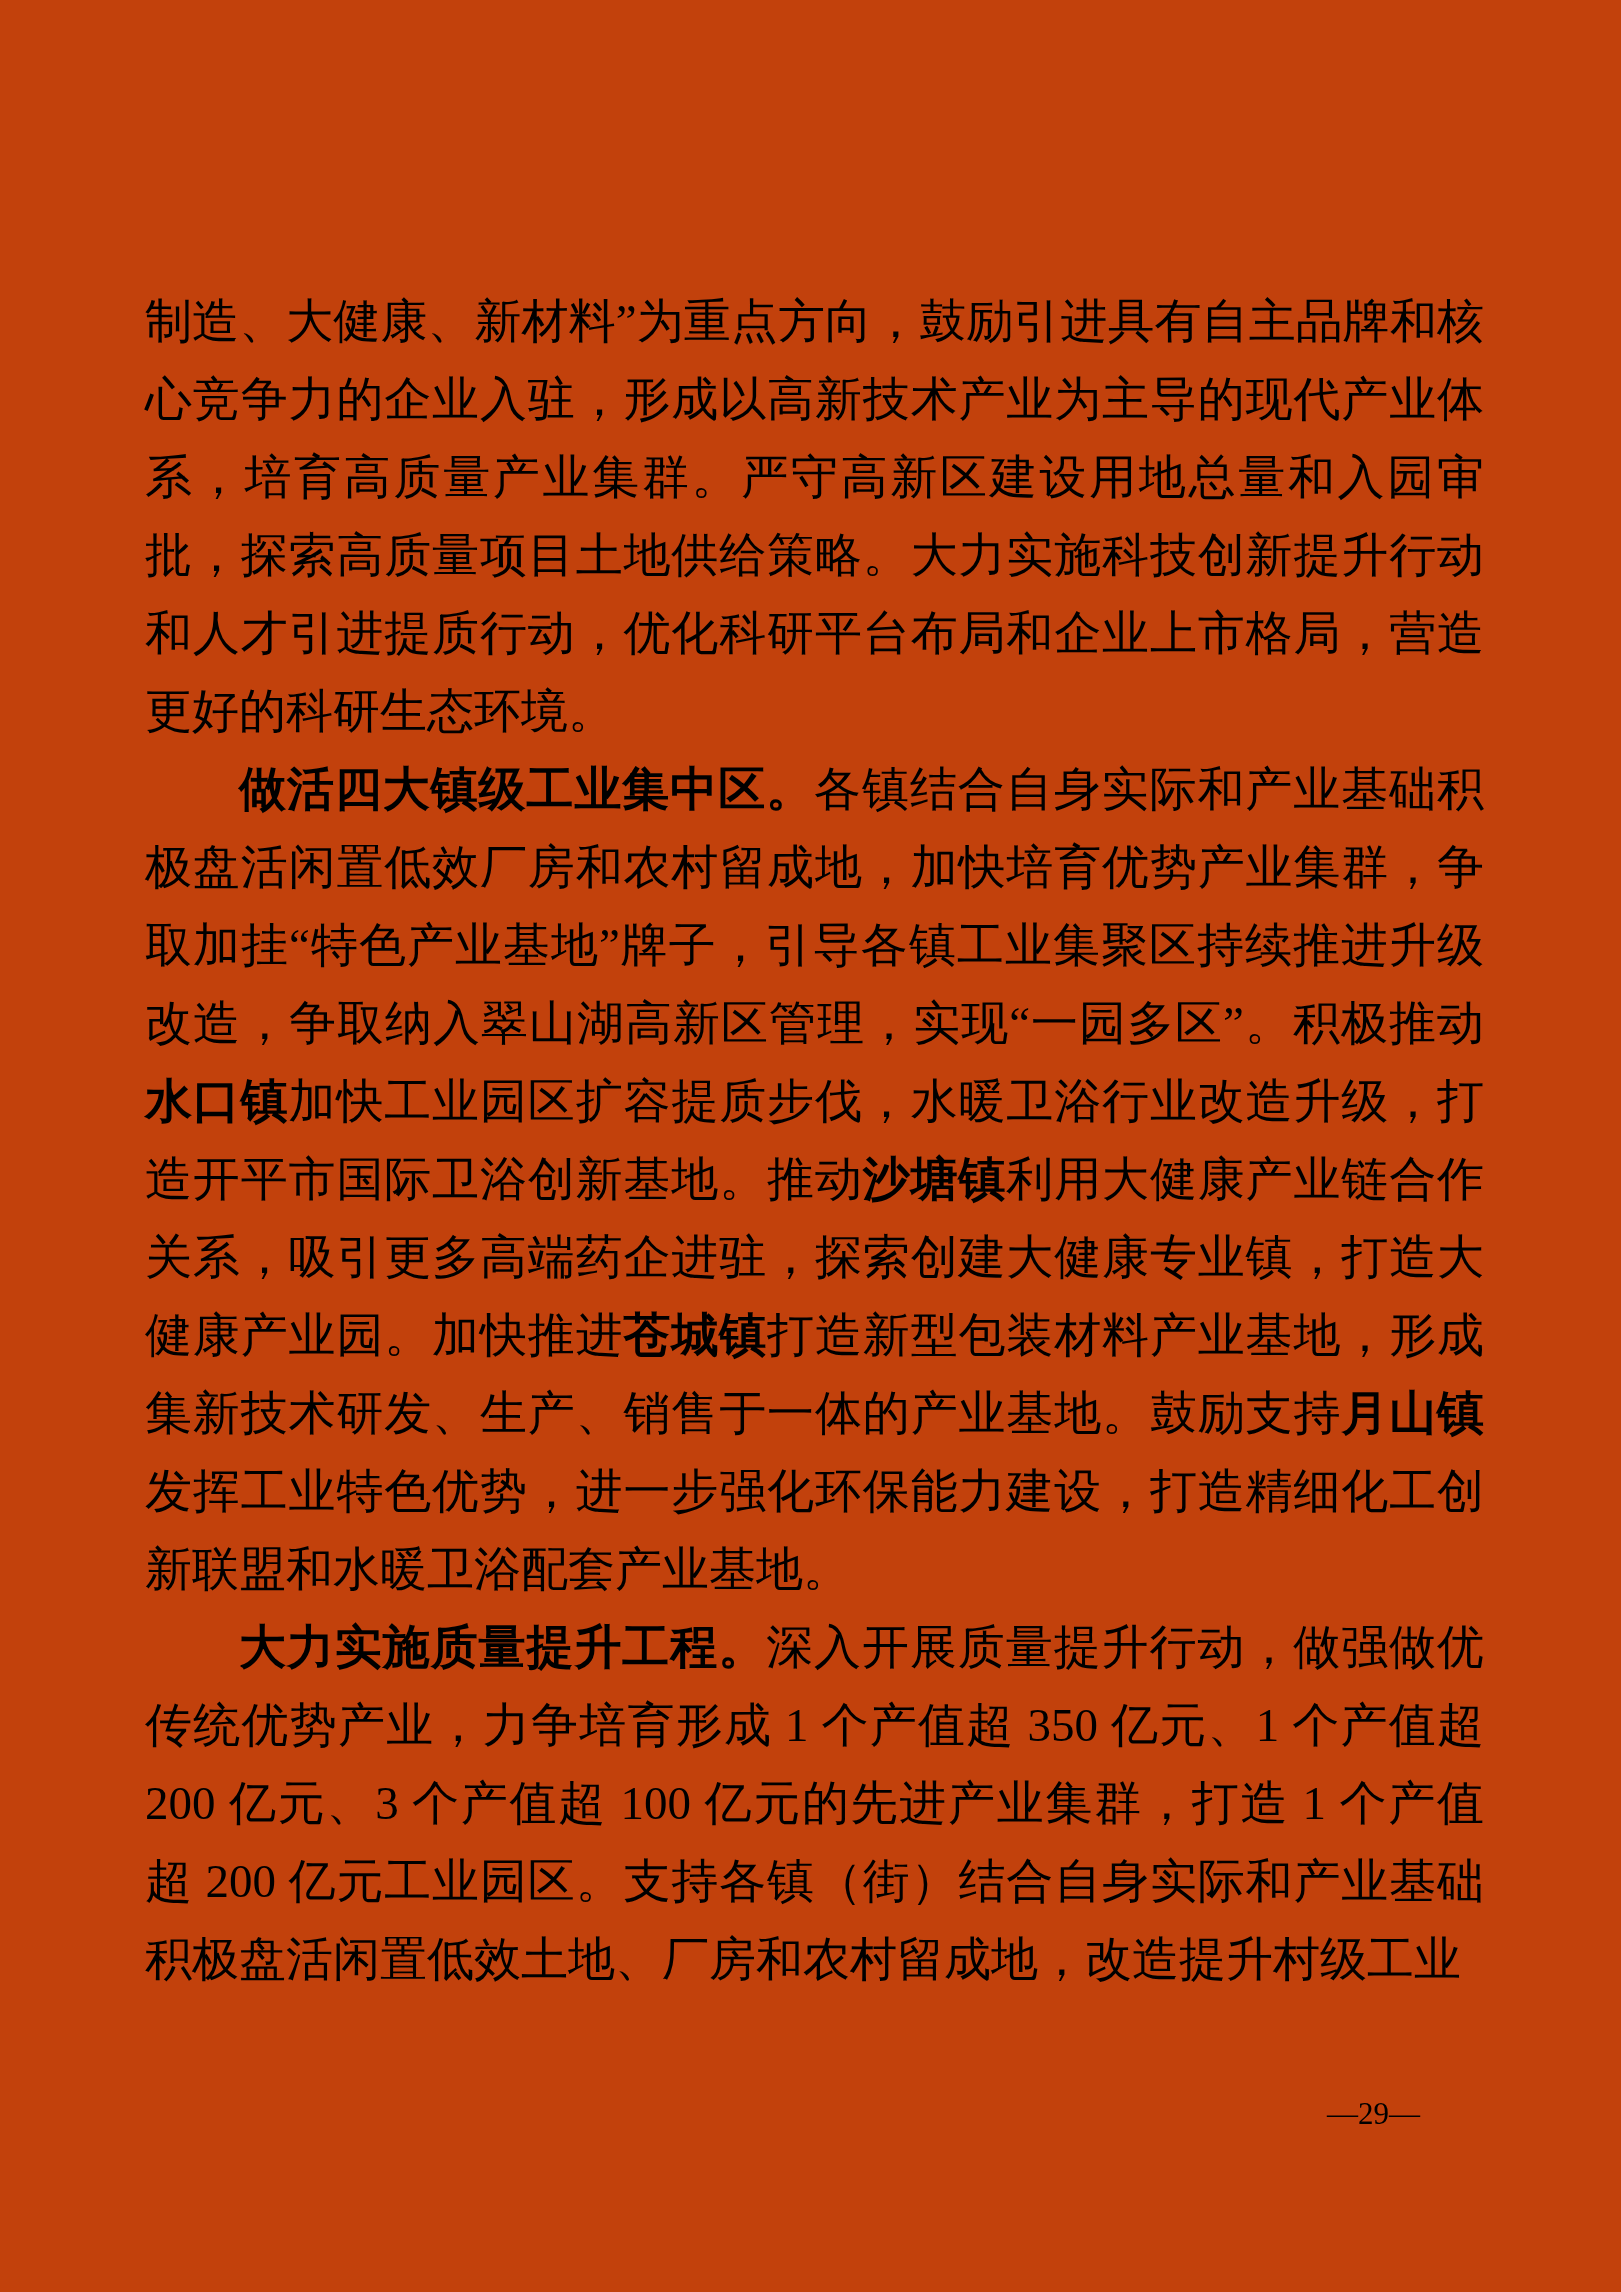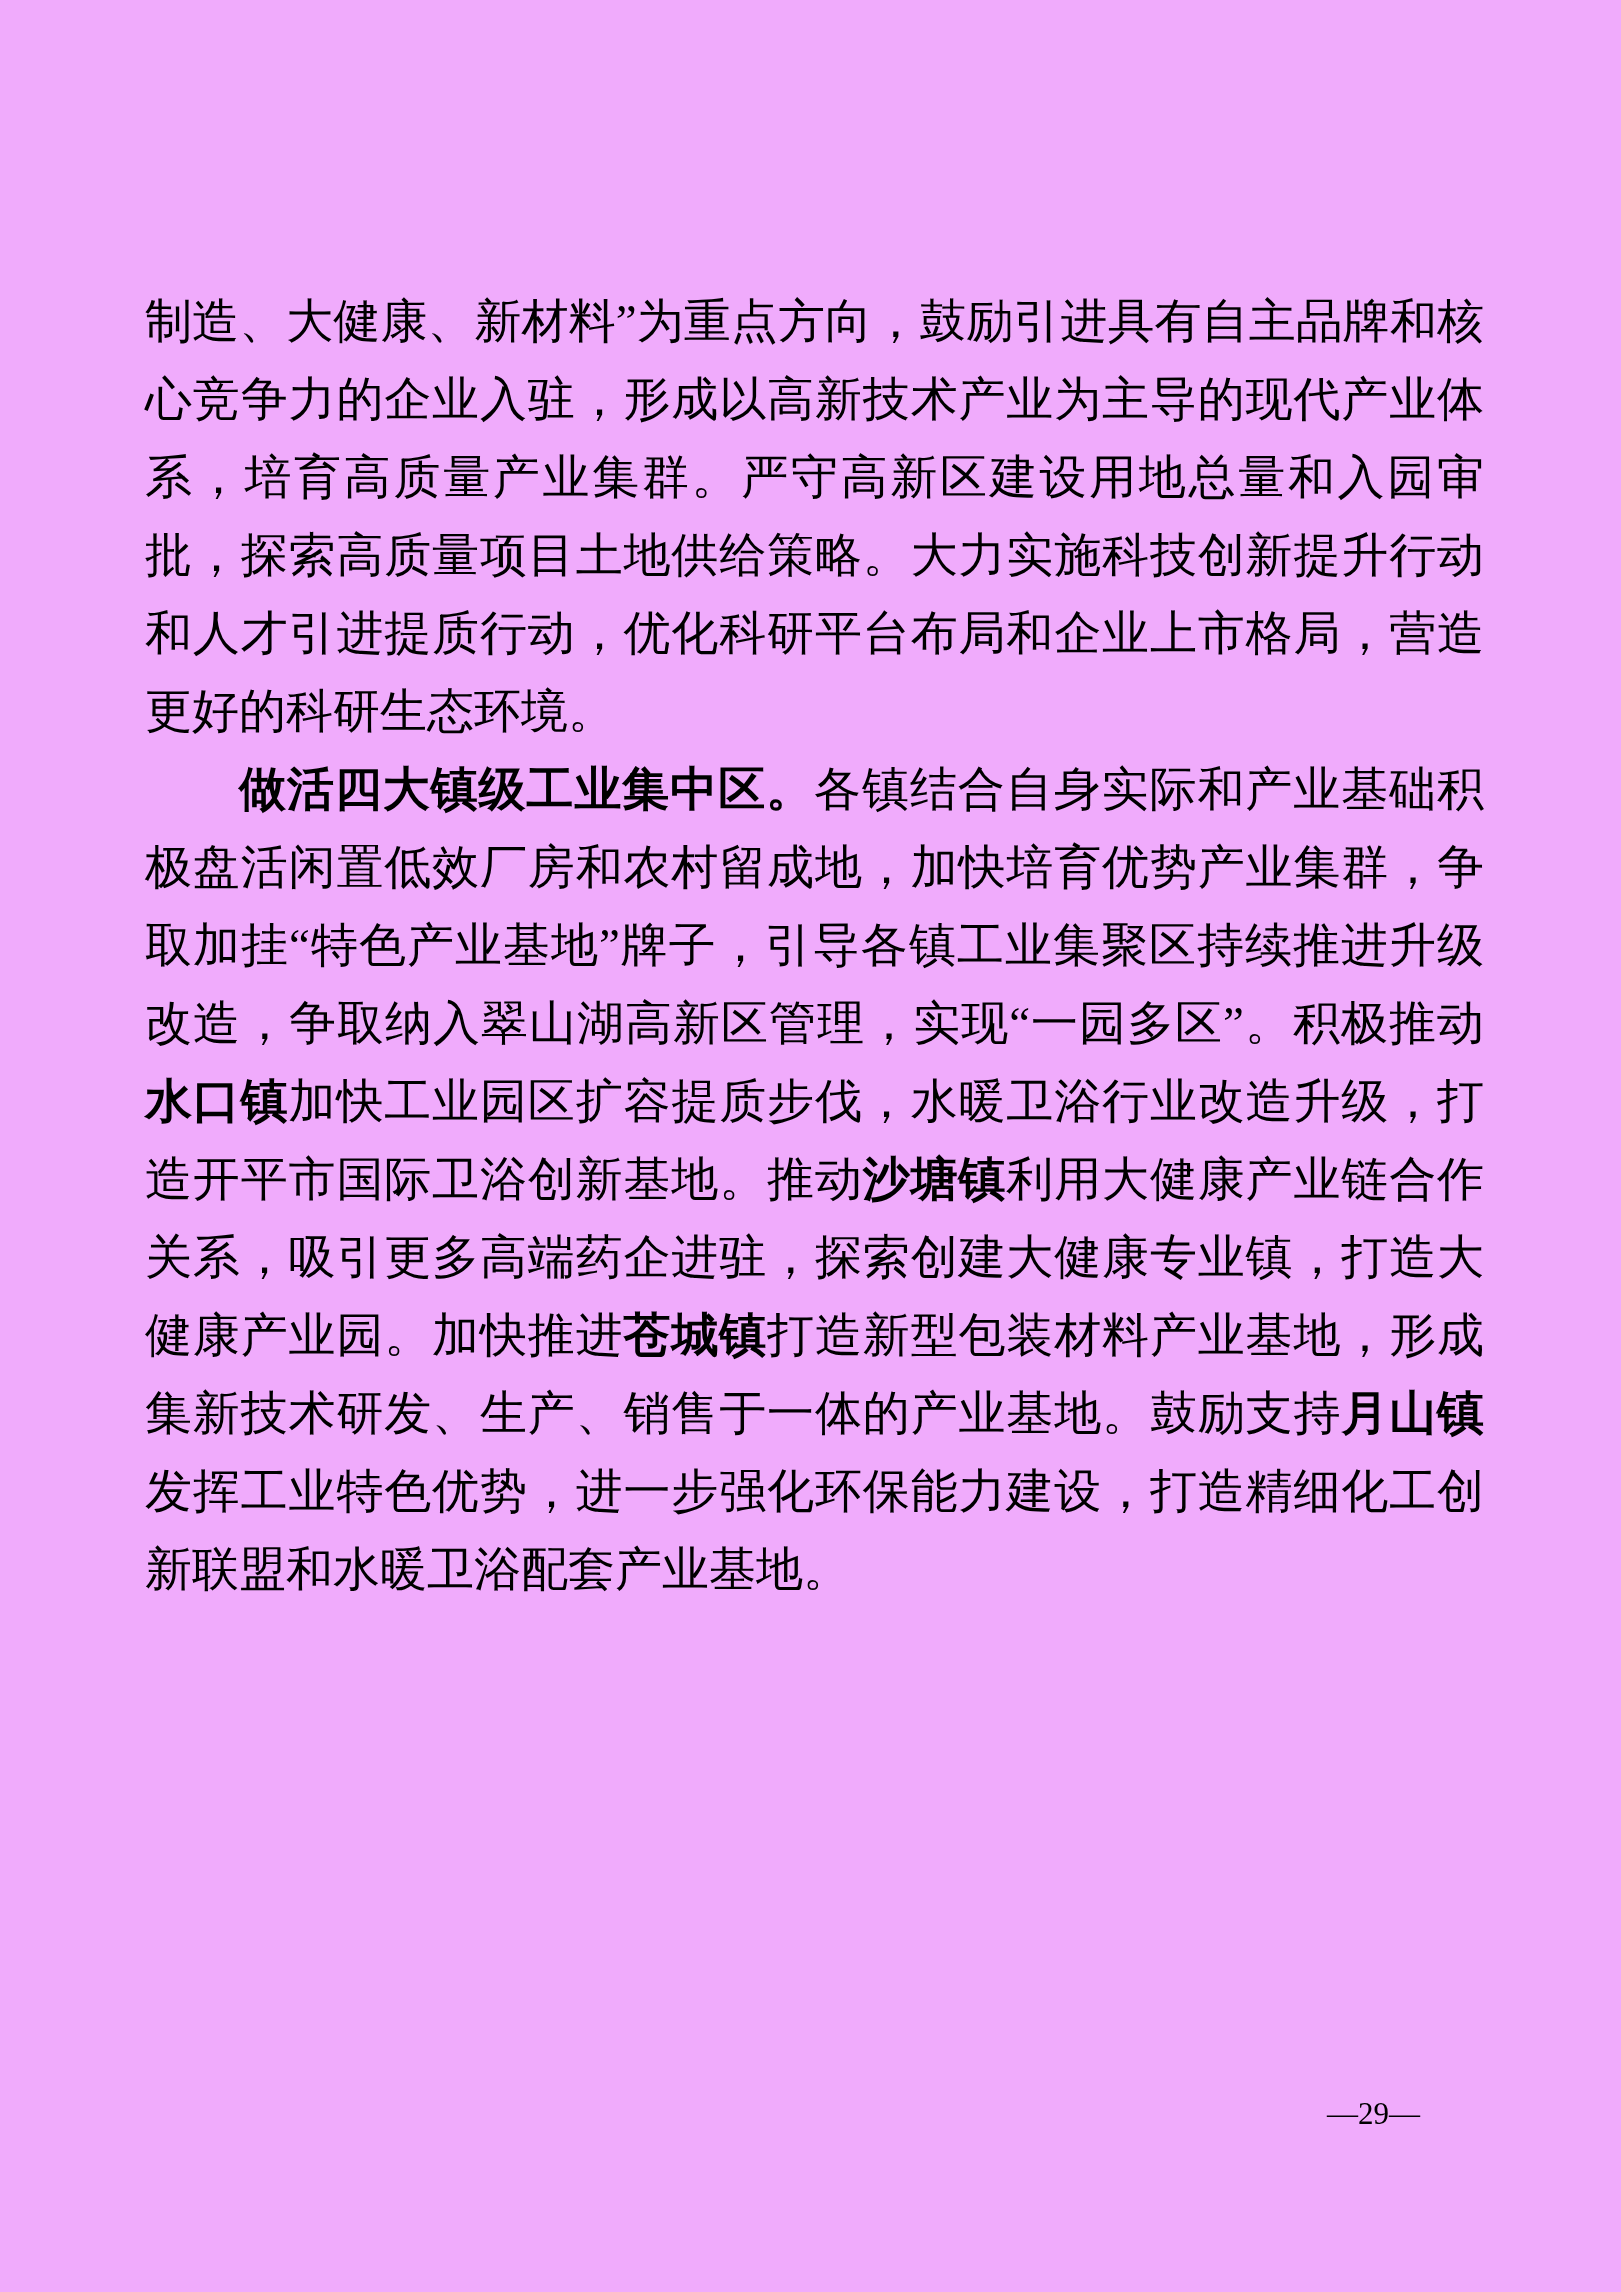--- a/index.html
+++ b/index.html
@@ -4,21 +4,21 @@
 <style>
   html, body {
     margin: 0;
     padding: 0;
     background: #ffffff;
   }
   .page {
     position: relative;
     width: 1621px;
     height: 2293px;
-    background: #f0abfc;
+    background: #c2410c;
     overflow: hidden;
     font-family: "Liberation Serif", "DejaVu Serif", serif;
     color: #000000;
   }
   .content {
     position: absolute;
     left: 145px;
     top: 282px;
     width: 1339px;
     font-size: 47px;
@@ -48,16 +48,17 @@
     color: #000000;
   }
 </style>
 </head>
 <body>
 
 <div class="page">
   <div class="content" id="content">
       <p class=""><span>制造、大健康、新材料”为重点方向，鼓励引进具有自主品牌和核心竞争力的企业入驻，形成以高新技术产业为主导的现代产业体系，培育高质量产业集群。严守高新区建设用地总量和入园审批，探索高质量项目土地供给策略。大力实施科技创新提升行动和人才引进提质行动，优化科研平台布局和企业上市格局，营造更好的科研生态环境。</span></p>
       <p class="indent"><span class="bold">做活四大镇级工业集中区。</span><span>各镇结合自身实际和产业基础积极盘活闲置低效厂房和农村留成地，加快培育优势产业集群，争取加挂“特色产业基地”牌子，引导各镇工业集聚区持续推进升级改造，争取纳入翠山湖高新区管理，实现“一园多区”。积极推动</span><span class="bold">水口镇</span><span>加快工业园区扩容提质步伐，水暖卫浴行业改造升级，打造开平市国际卫浴创新基地。推动</span><span class="bold">沙塘镇</span><span>利用大健康产业链合作关系，吸引更多高端药企进驻，探索创建大健康专业镇，打造大健康产业园。加快推进</span><span class="bold">苍城镇</span><span>打造新型包装材料产业基地，形成集新技术研发、生产、销售于一体的产业基地。鼓励支持</span><span class="bold">月山镇</span><span>发挥工业特色优势，进一步强化环保能力建设，打造精细化工创新联盟和水暖卫浴配套产业基地。</span></p>
+      <p class="indent"><span class="bold">大力实施质量提升工程。</span><span>深入开展质量提升行动，做强做优传统优势产业，力争培育形成 1 个产值超 350 亿元、1 个产值超 200 亿元、3 个产值超 100 亿元的先进产业集群，打造 1 个产值超 200 亿元工业园区。支持各镇（街）结合自身实际和产业基础积极盘活闲置低效土地、厂房和农村留成地，改造提升村级工业</span></p>
     </div>
   <div class="footer">—29—</div>
 </div>
 
 
 </body></html>

